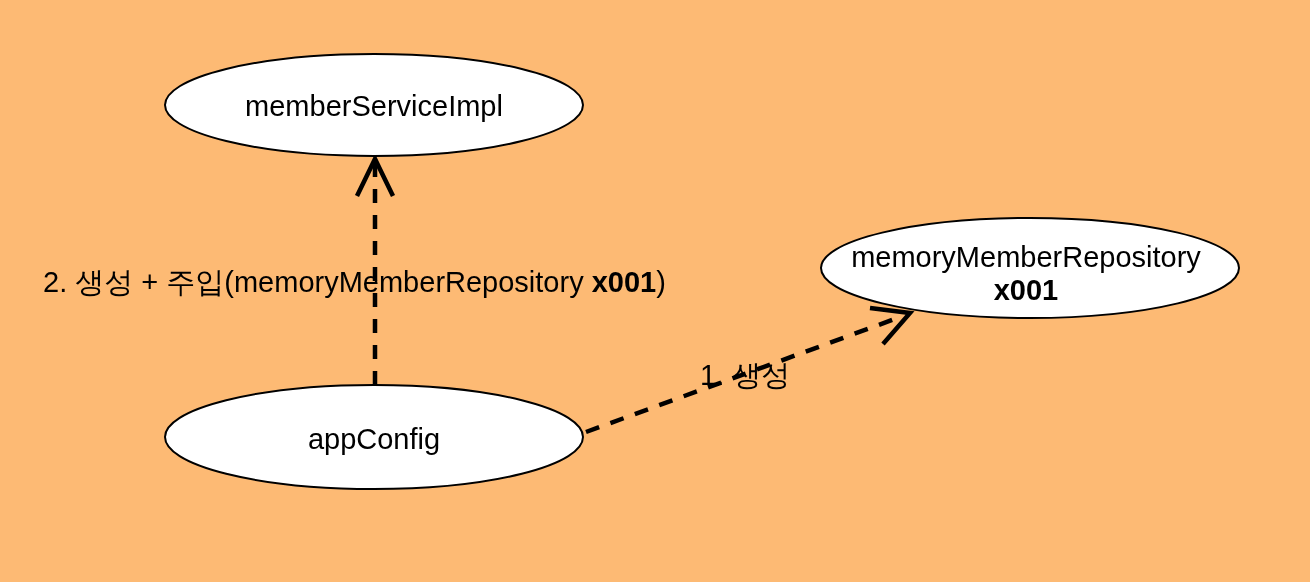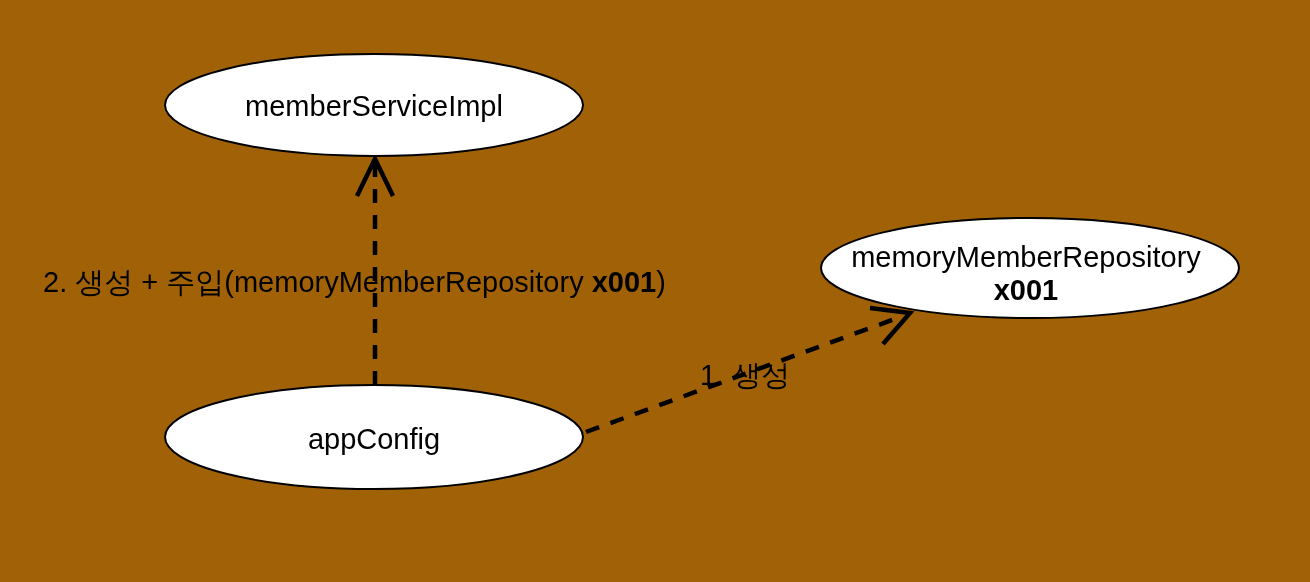--- a/index.html
+++ b/index.html
@@ -4,21 +4,21 @@
 <style>
   html, body {
     margin: 0;
     padding: 0;
     background: #ffffff;
   }
   .stage {
     position: relative;
     width: 1310px;
     height: 582px;
-    background: #a16207;
+    background: #fdba74;
     overflow: hidden;
     font-family: "Liberation Sans", "DejaVu Sans", sans-serif;
   }
   svg text {
     font-family: "Liberation Sans", "DejaVu Sans", sans-serif;
     fill: #000000;
   }
   .node-label   { font-size: 29px; }
   .node-label-b { font-size: 29px; font-weight: bold; }
   .edge-label   { font-size: 29px; }

